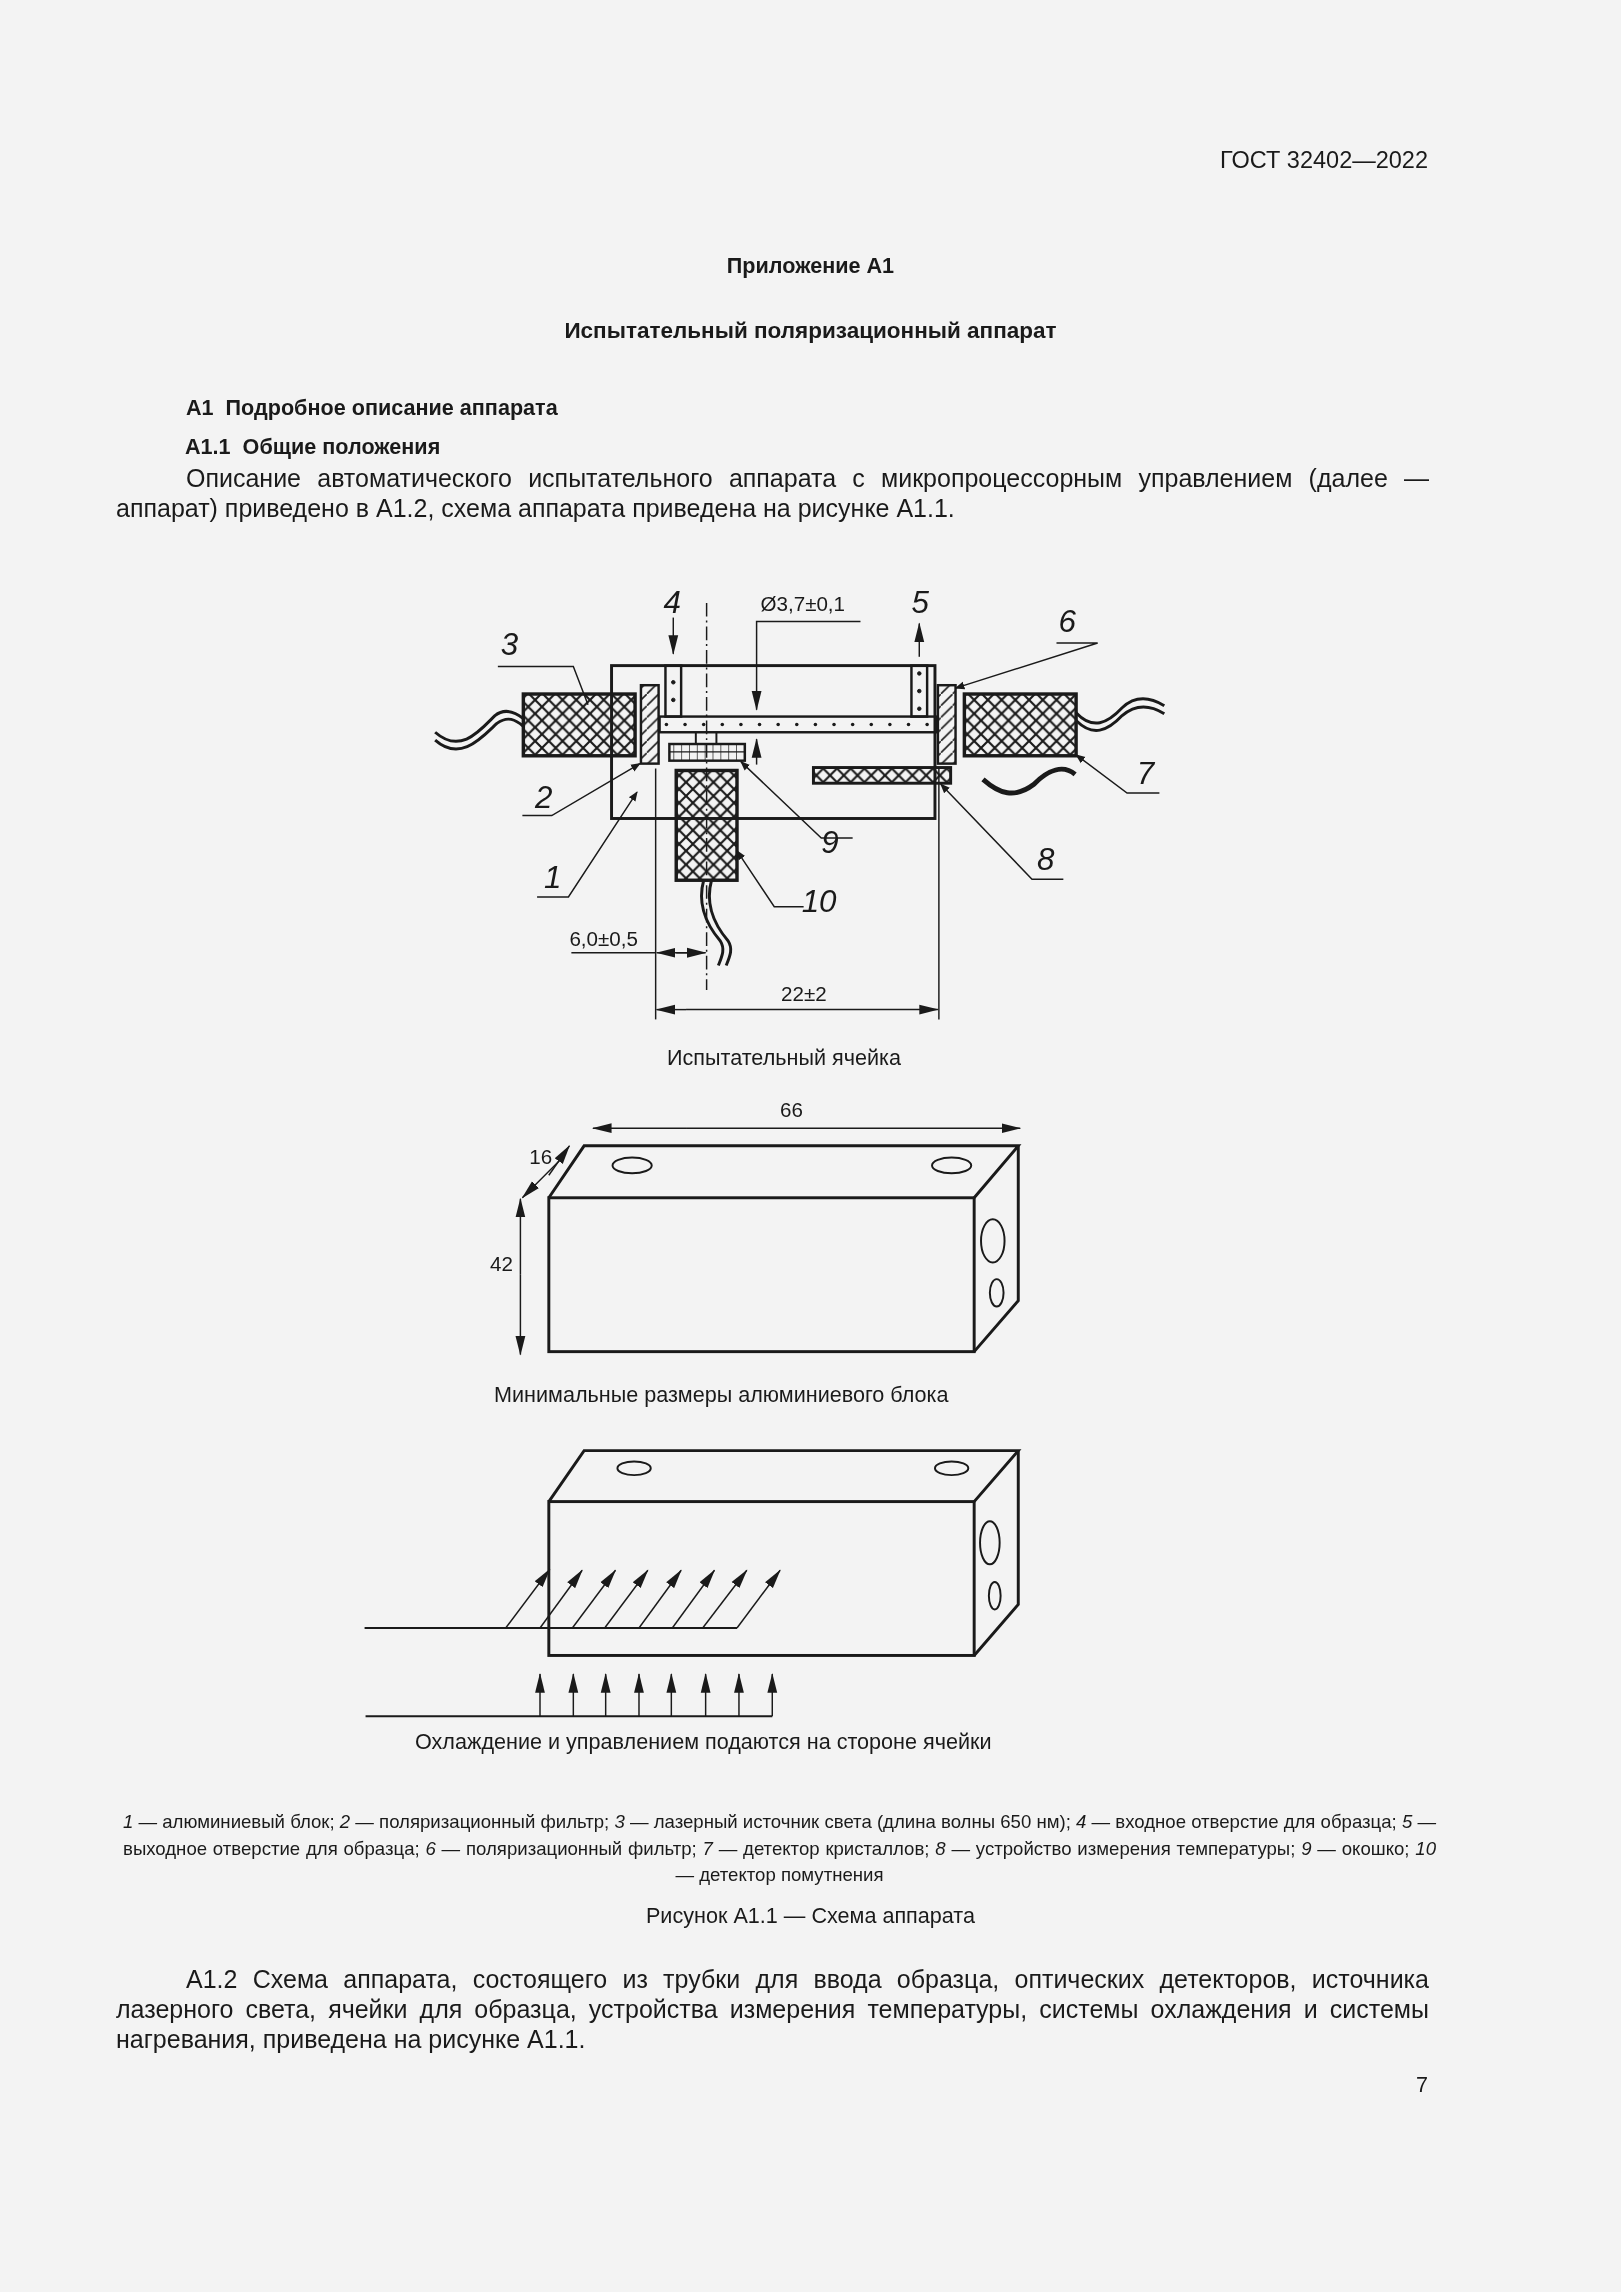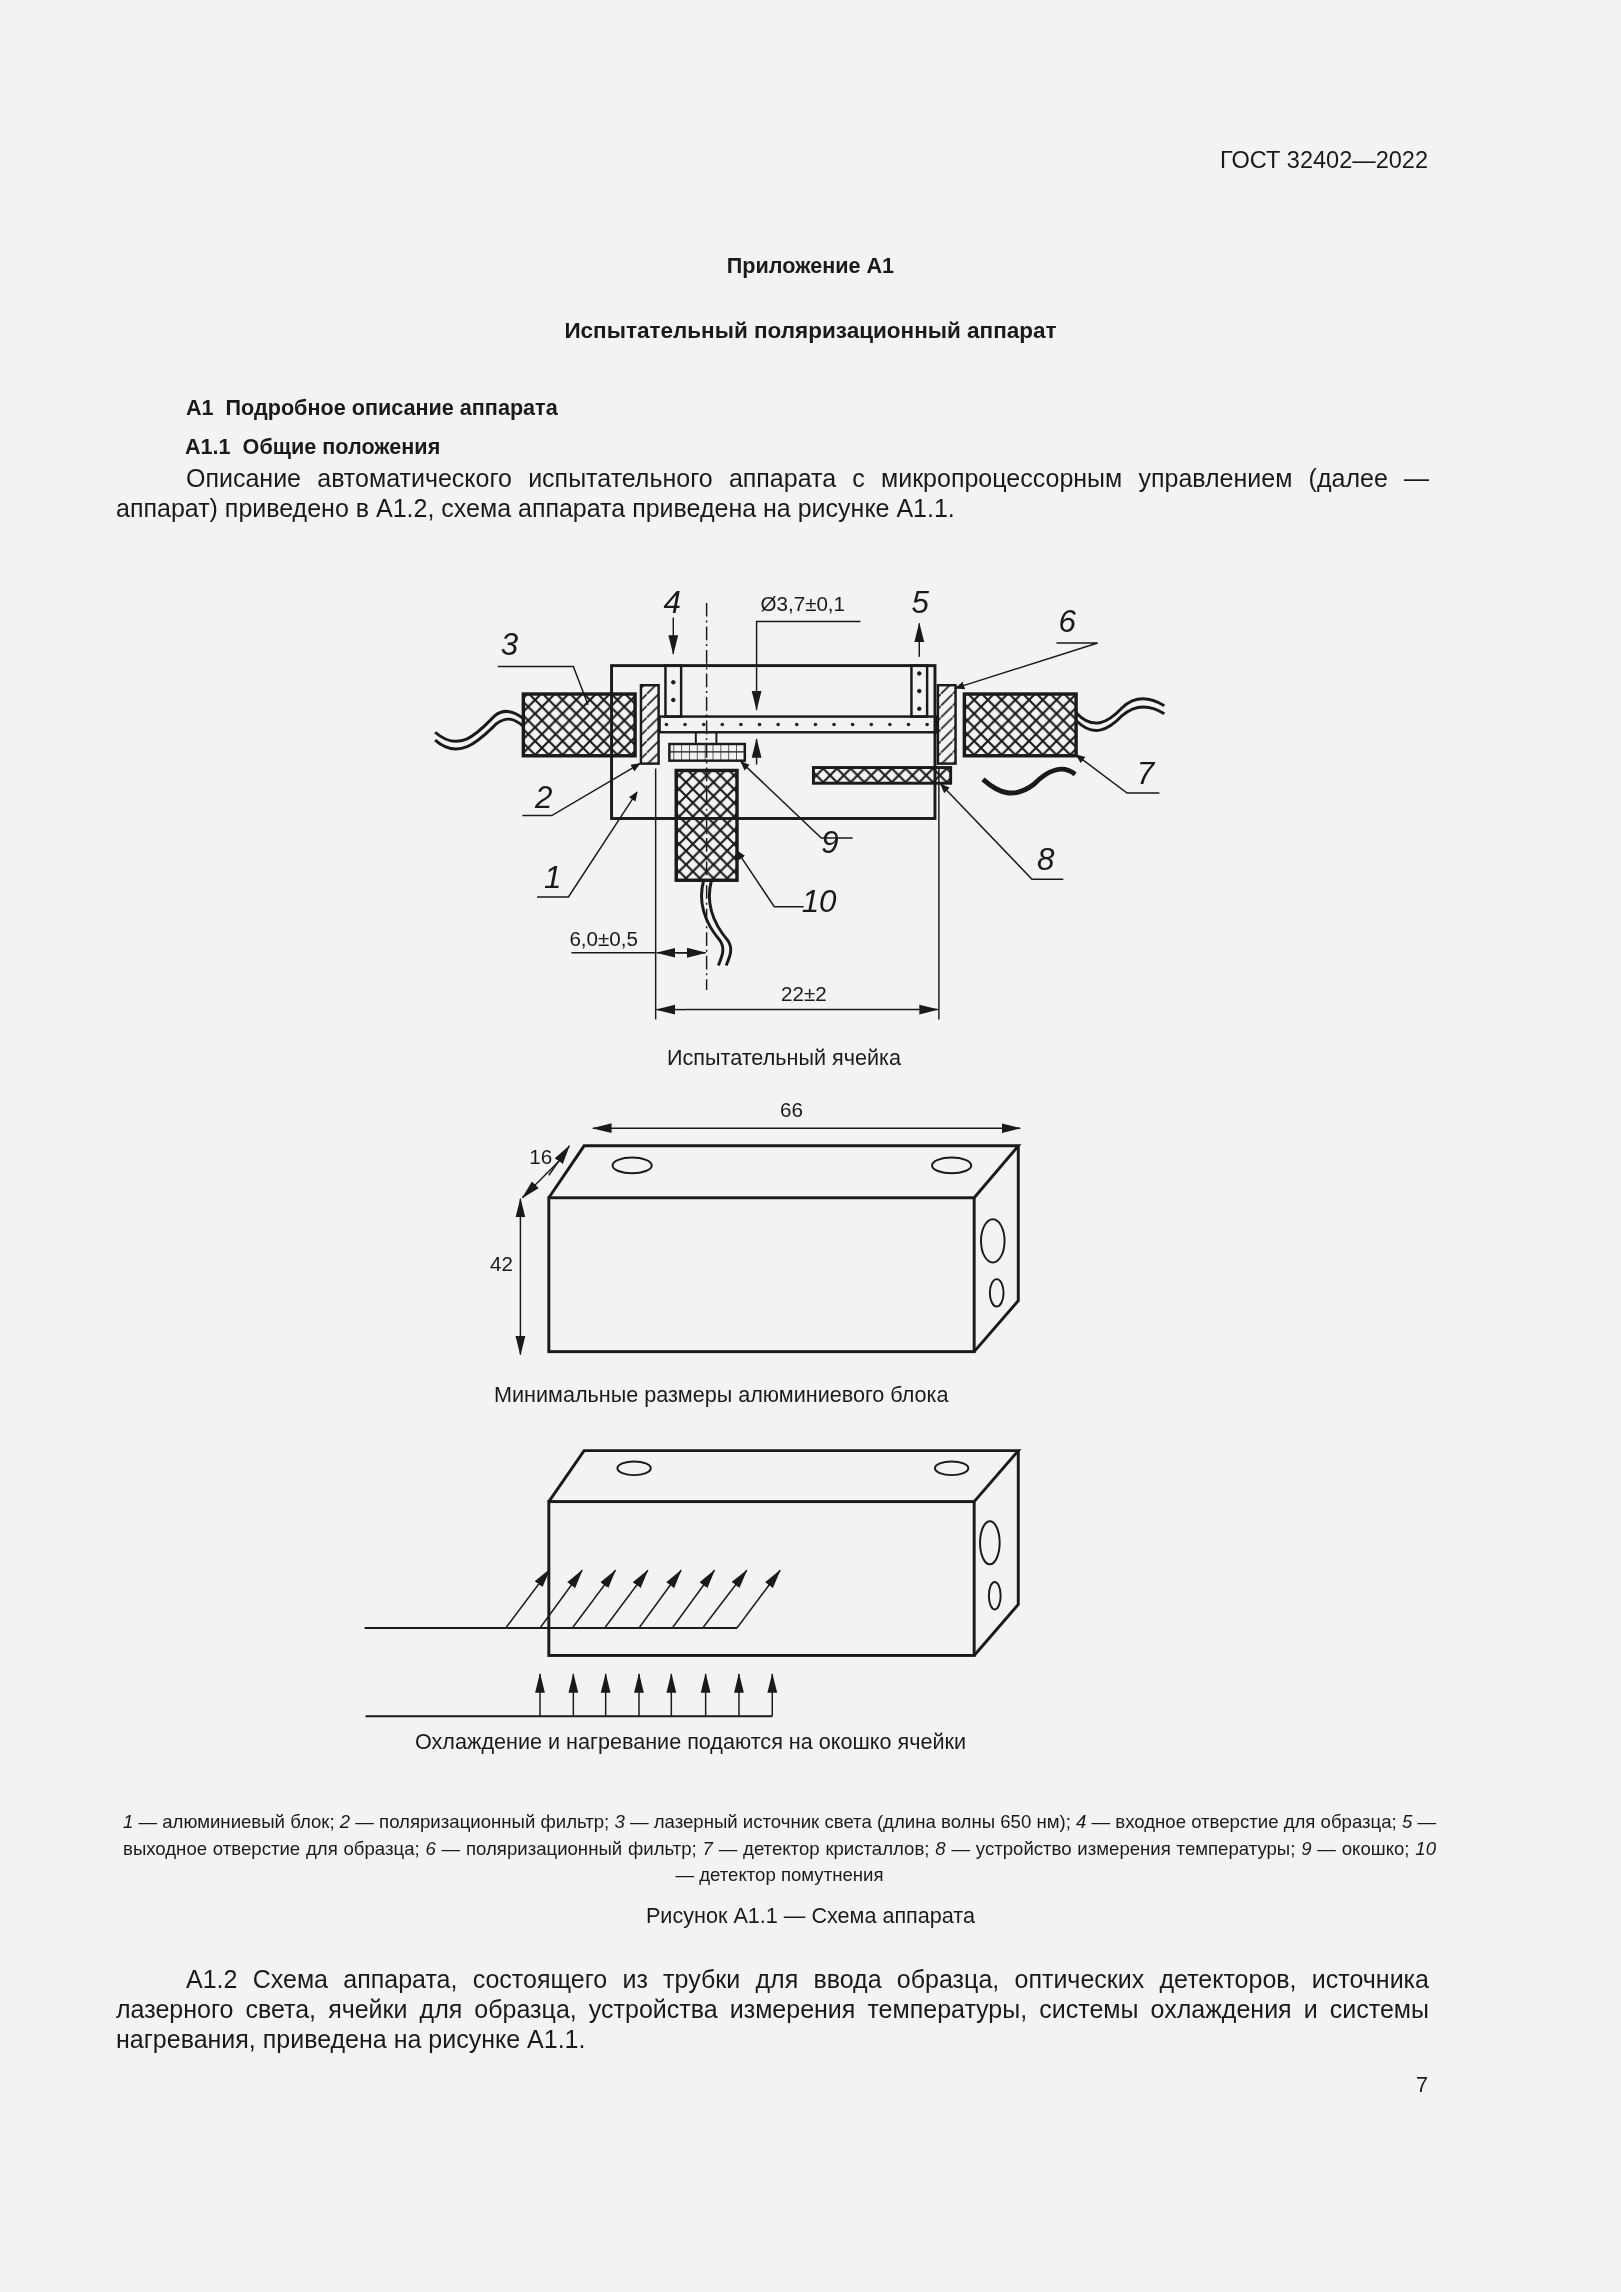--- a/index.html
+++ b/index.html
@@ -201,21 +201,21 @@
     <line x1="652" y1="1751" x2="652" y2="1708" stroke-width="1.5" marker-end="url(#ahs)"></line>
     <line x1="685" y1="1751" x2="685" y2="1708" stroke-width="1.5" marker-end="url(#ahs)"></line>
     <line x1="720" y1="1751" x2="720" y2="1708" stroke-width="1.5" marker-end="url(#ahs)"></line>
     <line x1="754" y1="1751" x2="754" y2="1708" stroke-width="1.5" marker-end="url(#ahs)"></line>
     <line x1="788" y1="1751" x2="788" y2="1708" stroke-width="1.5" marker-end="url(#ahs)"></line>
   </g>
 </svg>
 
 <div class="abs caption" style="left:667px; top:1045px;">Испытательный ячейка</div>
 <div class="abs caption" style="left:494px; top:1382px;">Минимальные размеры алюминиевого блока</div>
-<div class="abs caption" style="left:415px; top:1729px;">Охлаждение и нагревание подаются на окошко ячейки</div>
+<div class="abs caption" style="left:415px; top:1729px;">Охлаждение и управлением подаются на стороне ячейки</div>
 
 <div class="abs legend">
   <i>1</i><span> — алюминиевый блок; </span><i>2</i><span> — поляризационный фильтр; </span><i>3</i><span> — лазерный источник света (длина волны 650 нм); </span><i>4</i><span> — входное отверстие для образца; </span><i>5</i><span> — выходное отверстие для образца; </span><i>6</i><span> — поляризационный фильтр; </span><i>7</i><span> — детектор кристаллов; </span><i>8</i><span> — устройство измерения температуры; </span><i>9</i><span> — окошко; </span><i>10</i><span> — детектор помутнения</span>
 </div>
 
 <div class="abs center fig-title">Рисунок А1.1 — Схема аппарата</div>
 
 <div class="abs para p2"><span class="indent"></span><span>А1.2  Схема аппарата, состоящего из трубки для ввода образца, оптических детекторов, источника лазерного света, ячейки для образца, устройства измерения температуры, системы охлаждения и системы нагревания, приведена на рисунке А1.1.</span></div>
 
 <div class="abs page-num">7</div>

